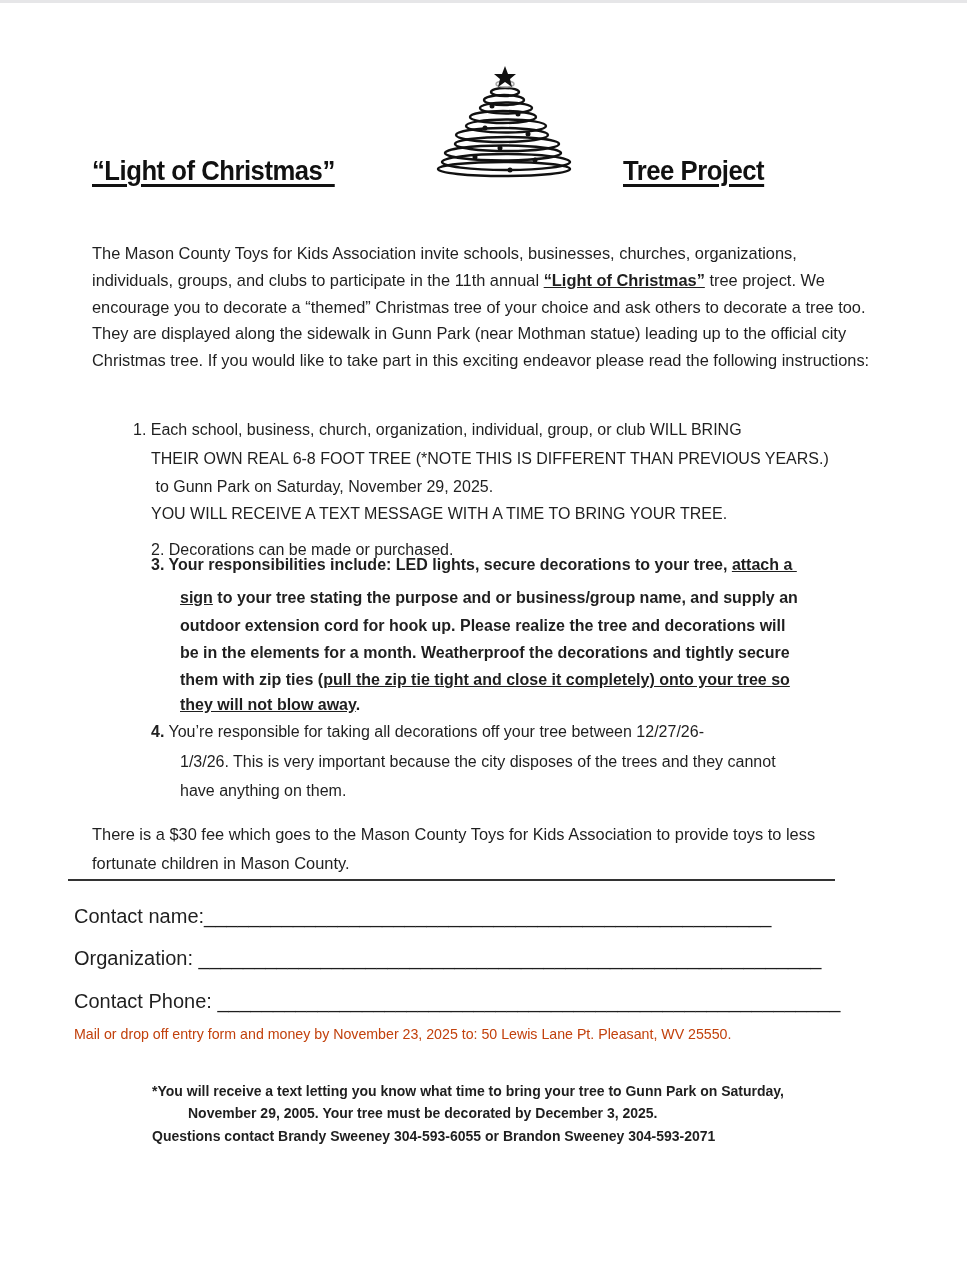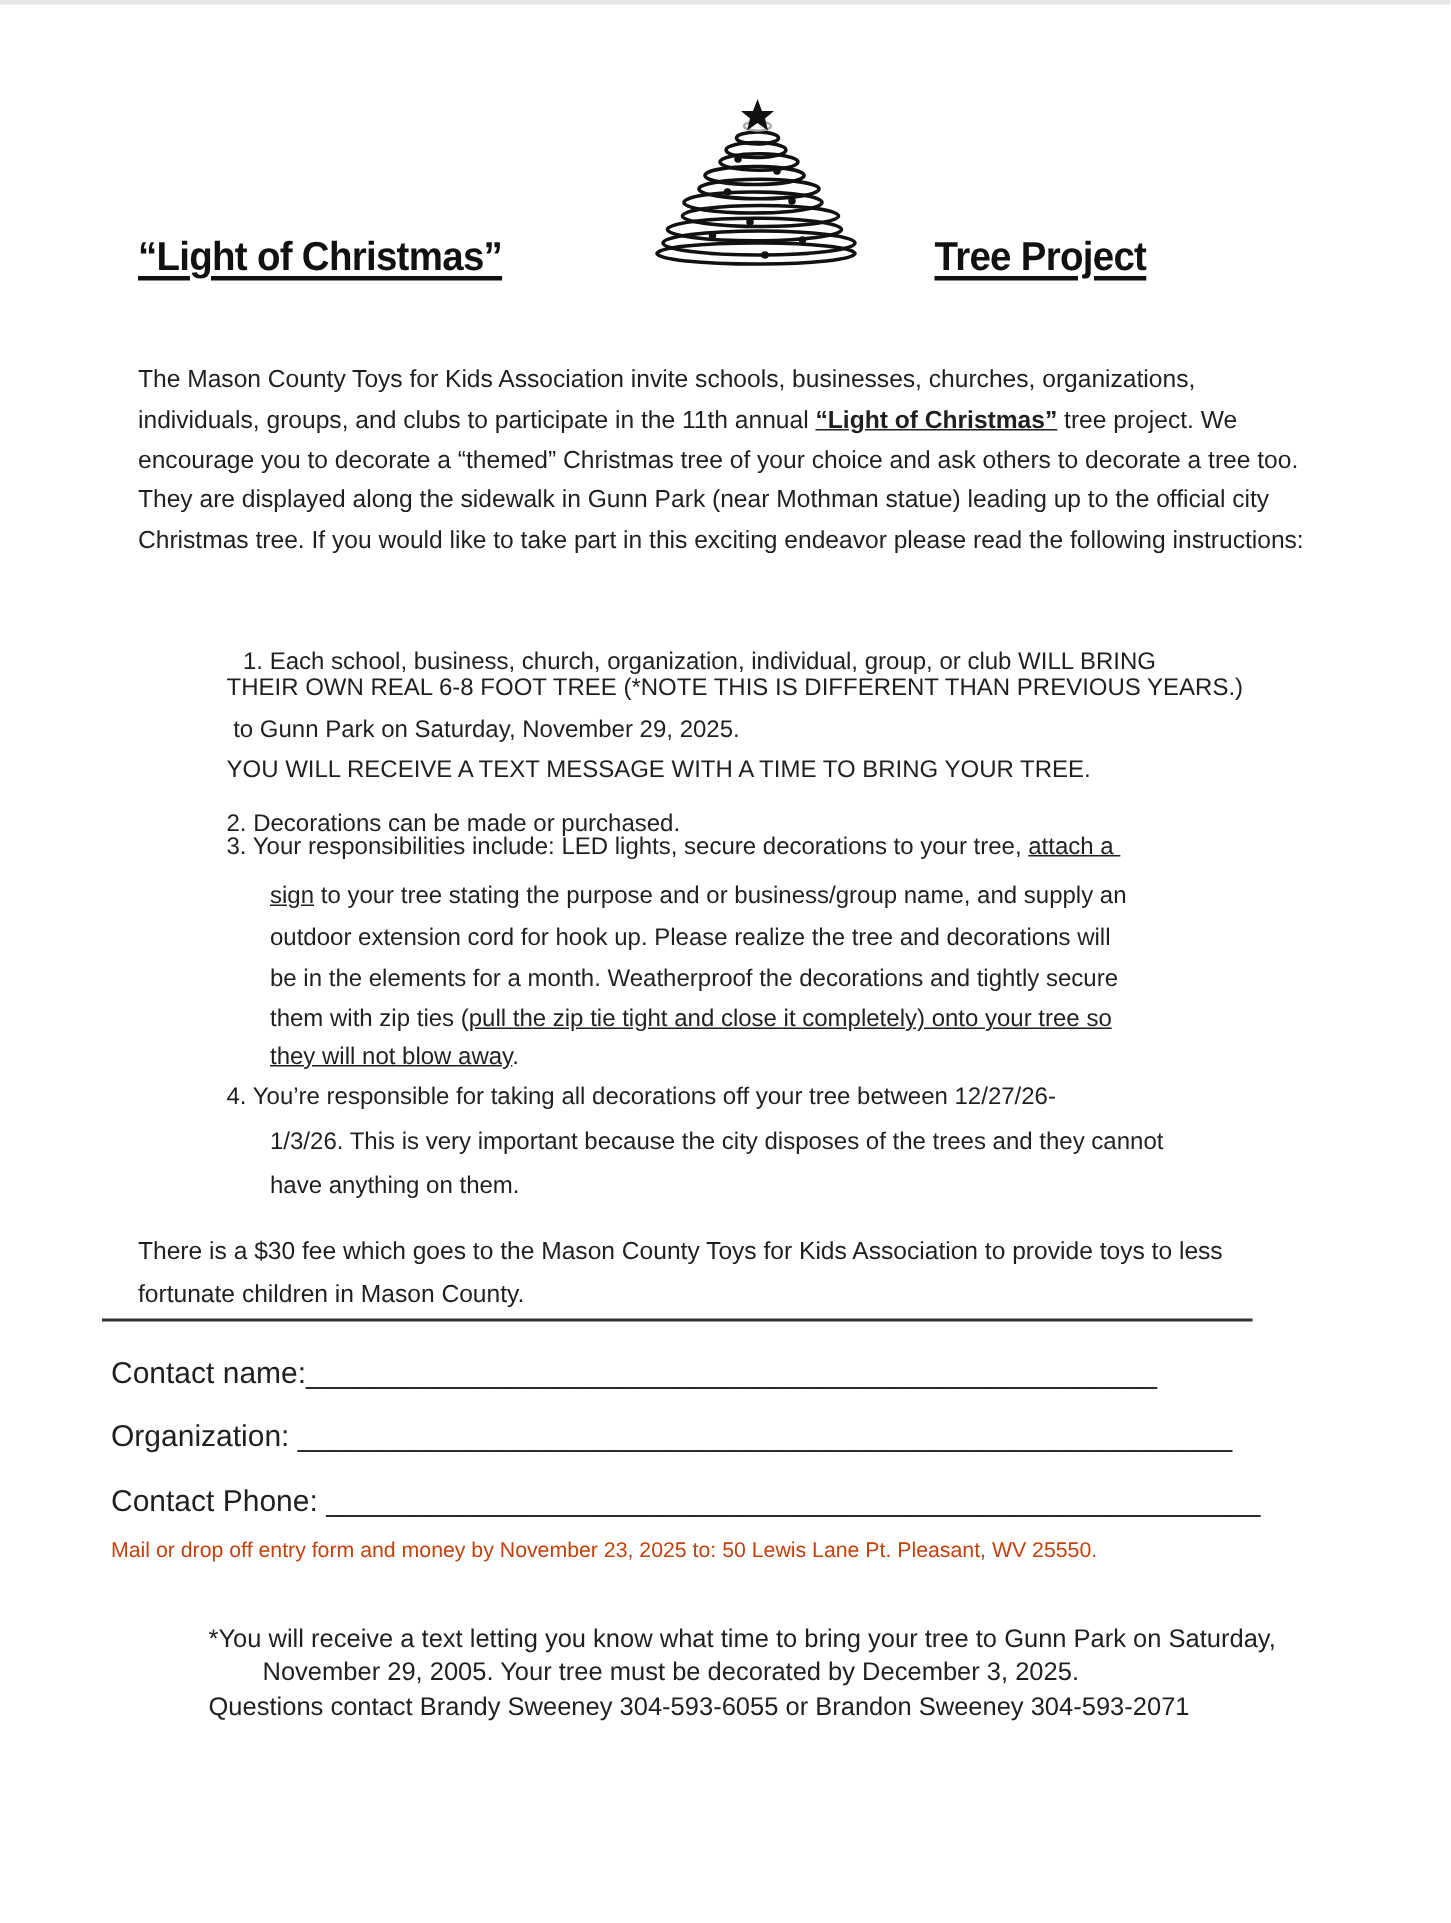--- a/index.html
+++ b/index.html
@@ -13,27 +13,27 @@
     text-decoration-thickness: 3px; text-underline-offset: 4px; letter-spacing: -0.5px; color: #111;
     transform: scaleX(0.95); transform-origin: left;
   }
   .title-left { left: 92px; top: 156px; }
   .title-right { left: 623px; top: 156px; }
   .tree { position: absolute; left: 430px; top: 62px; width: 150px; height: 122px; }
   .p { position: absolute; font-size: 16.4px; line-height: 26.8px; color: #1f1f1f; }
   .intro { left: 92px; top: 240px; width: 780px; }
   .intro .hl { font-weight: bold; text-decoration: underline; }
   .li { position: absolute; font-size: 16px; color: #1f1f1f; white-space: nowrap; }
-  .bold { font-weight: normal; }
+  .bold { font-weight: bold; }
   .u { text-decoration: underline; }
   .fee { left: 92px; top: 820px; width: 770px; line-height: 29px; }
   .rule { position: absolute; left: 68px; top: 879px; width: 767px; height: 2px; background: #333; }
   .form-row { position: absolute; left: 74px; font-size: 20px; color: #1f1f1f; white-space: nowrap; }
   .mail { position: absolute; left: 74px; top: 1026px; font-size: 14.2px; color: #c2410c; white-space: nowrap; }
-  .note { position: absolute; left: 139px; font-size: 17px; color: #1f1f1f; white-space: nowrap; }
+  .note { position: absolute; left: 152px; font-size: 14px; color: #1f1f1f; white-space: nowrap; font-weight: bold; }
 </style>
 </head>
 <body>
 
 <div class="topbar"></div>
 
 <div class="title-left">“Light of Christmas”</div>
 
 <svg class="tree" viewBox="0 0 150 122">
   <g fill="none" stroke="#111" stroke-width="2.4">
@@ -63,21 +63,21 @@
       <circle cx="80" cy="108" r="2.5"></circle>
   </g>
 </svg>
 
 <div class="title-right">Tree Project</div>
 
 <div class="p intro">
   <span>The Mason County Toys for Kids Association invite schools, businesses, churches, organizations, individuals, groups, and clubs to participate in the 11th annual </span><span class="hl">“Light of Christmas”</span><span> tree project. We encourage you to decorate a “themed” Christmas tree of your choice and ask others to decorate a tree too. They are displayed along the sidewalk in Gunn Park (near Mothman statue) leading up to the official city Christmas tree. If you would like to take part in this exciting endeavor please read the following instructions:</span>
 </div>
 
-<div class="li" style="left:162px; top:421px;margin-top:12px;">1. Each school, business, church, organization, individual, group, or club WILL BRING</div>
+<div class="li" style="left:133px; top:421px;">1. Each school, business, church, organization, individual, group, or club WILL BRING</div>
 <div class="li" style="left:151px; top:450px;">THEIR OWN REAL 6-8 FOOT TREE (*NOTE THIS IS DIFFERENT THAN PREVIOUS YEARS.)</div>
 <div class="li" style="left:151px; top:478px; white-space:pre;"> to Gunn Park on Saturday, November 29, 2025.</div>
 <div class="li" style="left:151px; top:505px;">YOU WILL RECEIVE A TEXT MESSAGE WITH A TIME TO BRING YOUR TREE.</div>
 <div class="li" style="left:151px; top:529px;margin-top:12px;">2. Decorations can be made or purchased.</div>
 
 <div class="li bold" style="left:151px; top:556px;"><span>3. Your responsibilities include: LED lights, secure decorations to your tree, </span><span class="u" style="white-space:pre;">attach a </span></div>
 <div class="li bold" style="left:180px; top:589px;"><span class="u">sign</span><span> to your tree stating the purpose and or business/group name, and supply an</span></div>
 <div class="li bold" style="left:180px; top:617px;">outdoor extension cord for hook up. Please realize the tree and decorations will</div>
 <div class="li bold" style="left:180px; top:644px;">be in the elements for a month. Weatherproof the decorations and tightly secure</div>
 <div class="li bold" style="left:180px; top:671px;"><span>them with zip ties (</span><span class="u">pull the zip tie tight and close it completely) onto your tree so</span></div>

